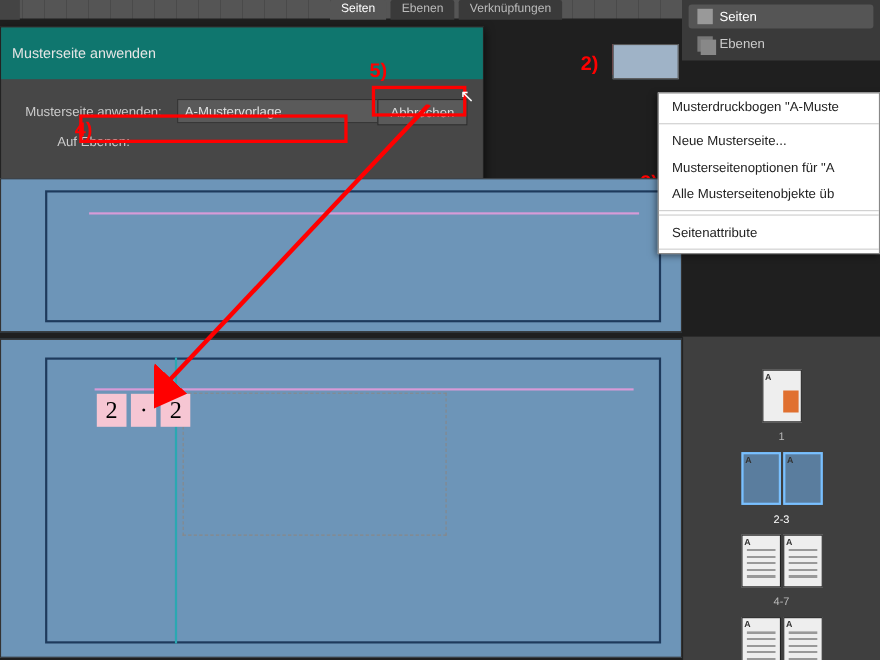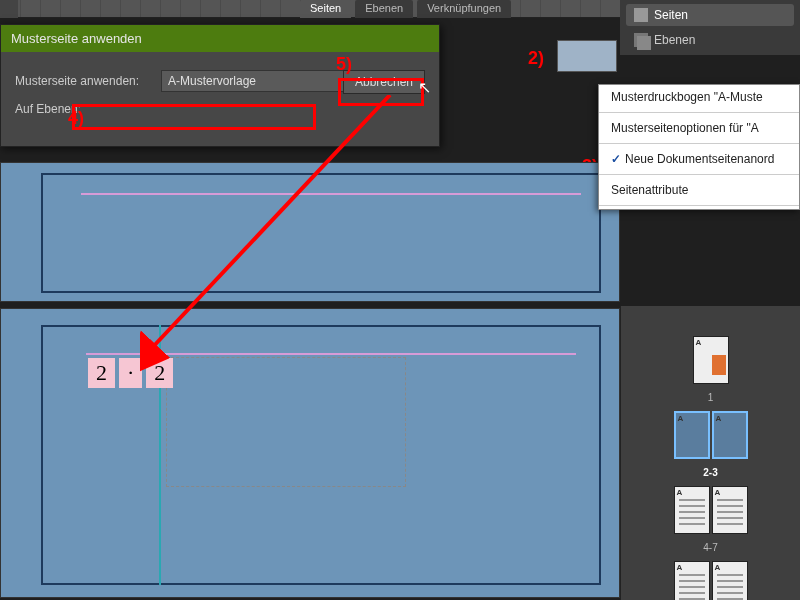--- a/index.html
+++ b/index.html
@@ -9,24 +9,24 @@
   .ruler { position: absolute; top: 0; left: 0; width: 620px; height: 18px; background: repeating-linear-gradient(90deg,#4a4a4a 0,#4a4a4a 1px,#555 1px,#555 20px); border-bottom:1px solid #222;}
   .ruler::after{content:"";position:absolute;top:0;left:0;width:18px;height:18px;background:#444;}
 
   
   .mini-tabs { position: absolute; top: 0; left: 300px; height: 18px; display:flex; gap:4px; font-size:11px; color:#bbb; }
   .mini-tabs span { background:#3a3a3a; padding:2px 10px; border-radius:2px 2px 0 0; }
   .mini-tabs span.active { background:#555; color:#fff;}
 
   
   .dialog { position: absolute; top: 24px; left: 0; width: 440px; background:#474747; border:1px solid #222; box-shadow:2px 2px 8px rgba(0,0,0,.6); }
-  .dialog-title { padding:6px 10px; font-size:13px; color:#e5e5e5; background:#4d7c0f;}
+  .dialog-title { padding:16px 10px; font-size:13px; color:#e5e5e5; background:#0f766e;}
   .dialog-body { padding:18px 14px 20px; position:relative;}
   .row { display:flex; align-items:center; margin-bottom:10px; font-size:12px; color:#ccc; }
-  .row label { width:146px; text-align:left; padding-right:6px; }
+  .row label { width:146px; text-align:center; padding-right:6px; }
   .dropdown { flex:1; background:#5a5a5a; border:1px solid #333; height:22px; font-size:12px; color:#e0e0e0; display:flex; align-items:center; padding:0 6px; position:relative;}
   .dropdown .arrow{position:absolute;right:4px;color:#bbb;font-size:10px;}
   .dropdown.blue { background:#1d5ea8; color:#fff;}
   .btns { position:absolute; right:14px; top:18px; width:82px; display:flex; flex-direction:column; gap:8px;}
   .btn { height:24px; background:#5a5a5a; border:1px solid #2a2a2a; color:#ddd; font-size:12px; display:flex;align-items:center;justify-content:center; cursor:pointer;}
 
   
   .red-box { position:absolute; border:3px solid #ff0000; pointer-events:none;}
   .red-label { position:absolute; color:#ff0000; font-size:18px; font-weight:bold;}
 
@@ -154,23 +154,24 @@
       <span>Ebenen</span>
     </div>
   </div>
 </div>
 
 <div class="thumb-area" style="background:#9fb3c7;border:1px solid #555;"></div>
 
 <div class="context-menu">
   <div class="mi">Musterdruckbogen "A-Muste</div>
   <hr>
+  <div class="mi">Neue Musterseite...</div>
   <div class="mi">Musterseitenoptionen für "A</div>
-  <hr>
-  <div class="mi"><span class="check">✓</span><span>Neue Dokumentseitenanord</span></div>
+  <div class="mi">Alle Musterseitenobjekte üb</div>
+  <hr>
   <hr>
   <div class="mi">Seitenattribute</div>
   <hr>
 </div>
 
 <span class="text-cursor">⌶</span>
 
 <div class="pages-panel">
   <div class="spread-row">
     <div class="page-spread">
@@ -185,21 +186,21 @@
   </div>
   <div class="spread-row">
     <div class="page-spread">
       <div class="pg sel">
           <span class="m">A</span>
         </div>
       <div class="pg sel">
           <span class="m">A</span>
         </div>
     </div>
-    <span class="spread-label" style="color:#fff;font-weight:bold;">2-3</span>
+    <span class="spread-label" style="color:#fff;font-weight:normal;">2-3</span>
   </div>
   <div class="spread-row">
     <div class="page-spread">
       <div class="pg">
           <span class="m">A</span>
           <div class="pg-content bars" style="width:26px;"></div>
         </div>
       <div class="pg">
           <span class="m">A</span>
           <div class="pg-content bars" style="width:26px;"></div>

